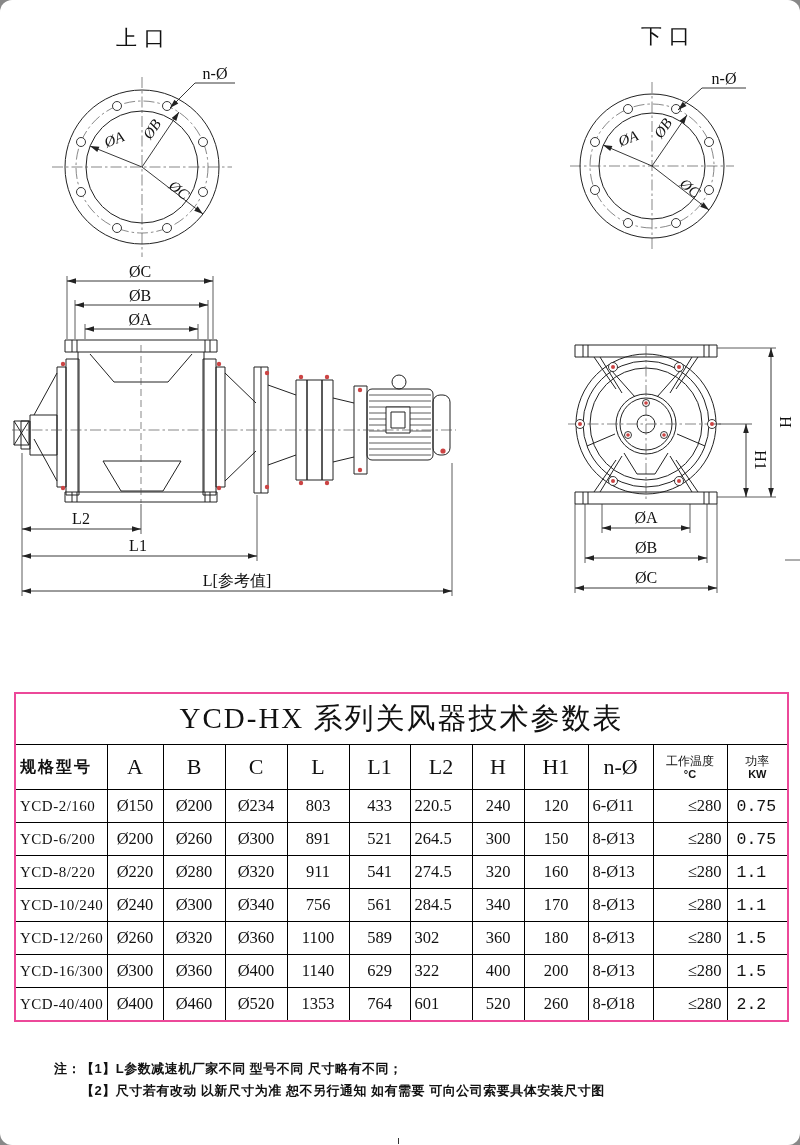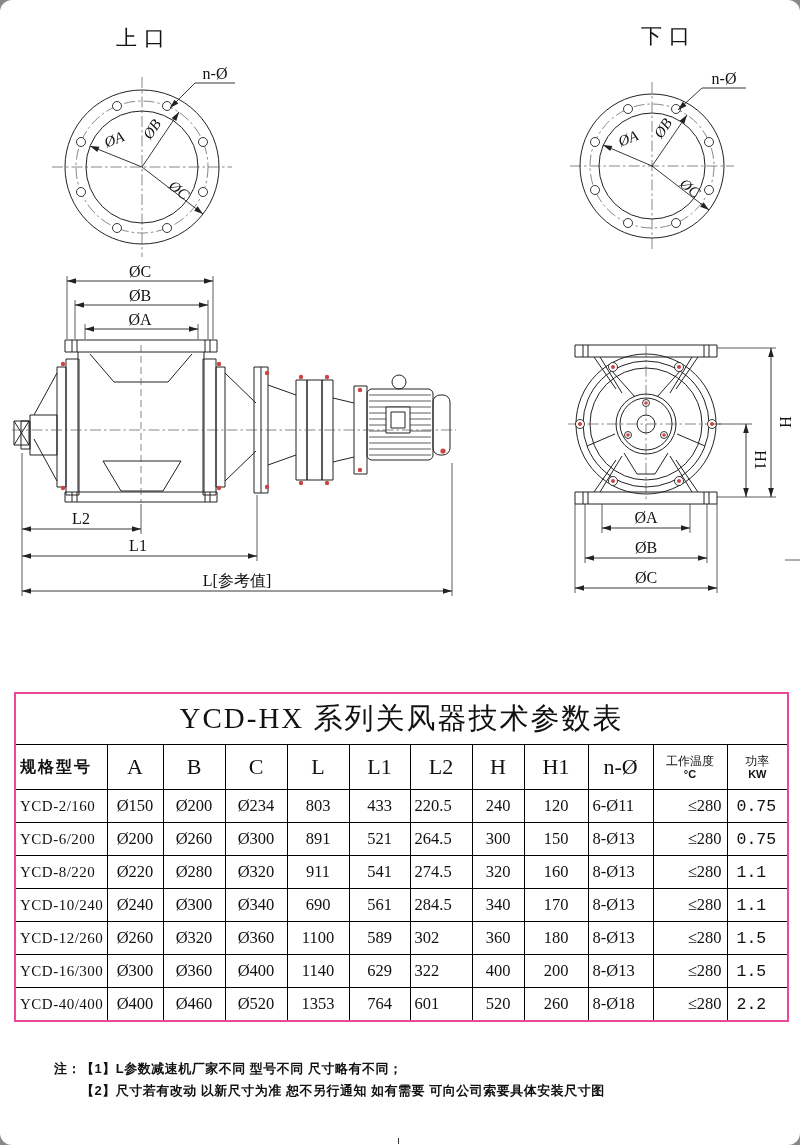--- a/index.html
+++ b/index.html
@@ -406,21 +406,21 @@
           <td class="cell a-c">160</td>
           <td class="cell a-l">8-Ø13</td>
           <td class="cell a-r">≤280</td>
           <td class="cell a-l">1.1</td>
         </tr>
         <tr>
           <td class="cell a-l model">YCD-10/240</td>
           <td class="cell a-c">Ø240</td>
           <td class="cell a-c">Ø300</td>
           <td class="cell a-c">Ø340</td>
-          <td class="cell a-c">690</td>
+          <td class="cell a-c">756</td>
           <td class="cell a-c">561</td>
           <td class="cell a-l">284.5</td>
           <td class="cell a-c">340</td>
           <td class="cell a-c">170</td>
           <td class="cell a-l">8-Ø13</td>
           <td class="cell a-r">≤280</td>
           <td class="cell a-l">1.1</td>
         </tr>
         <tr>
           <td class="cell a-l model">YCD-12/260</td>

